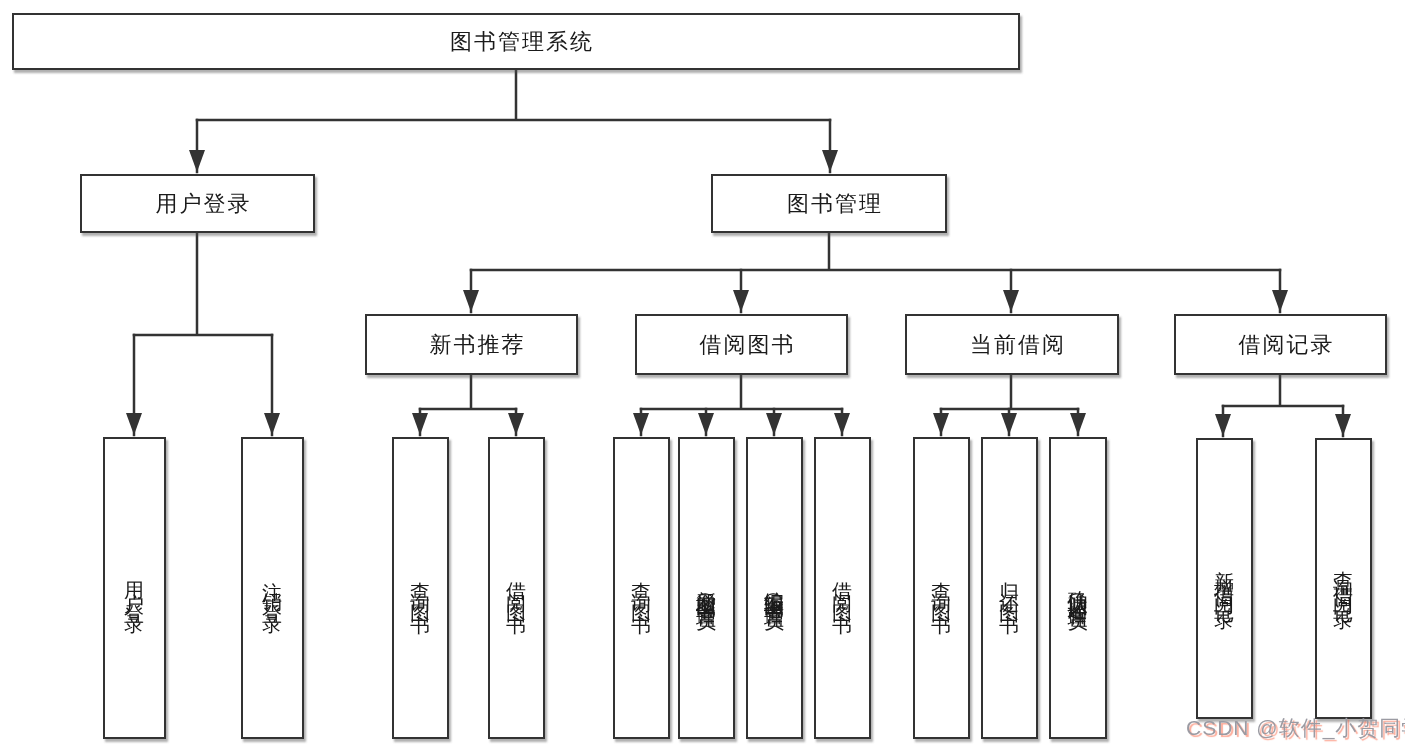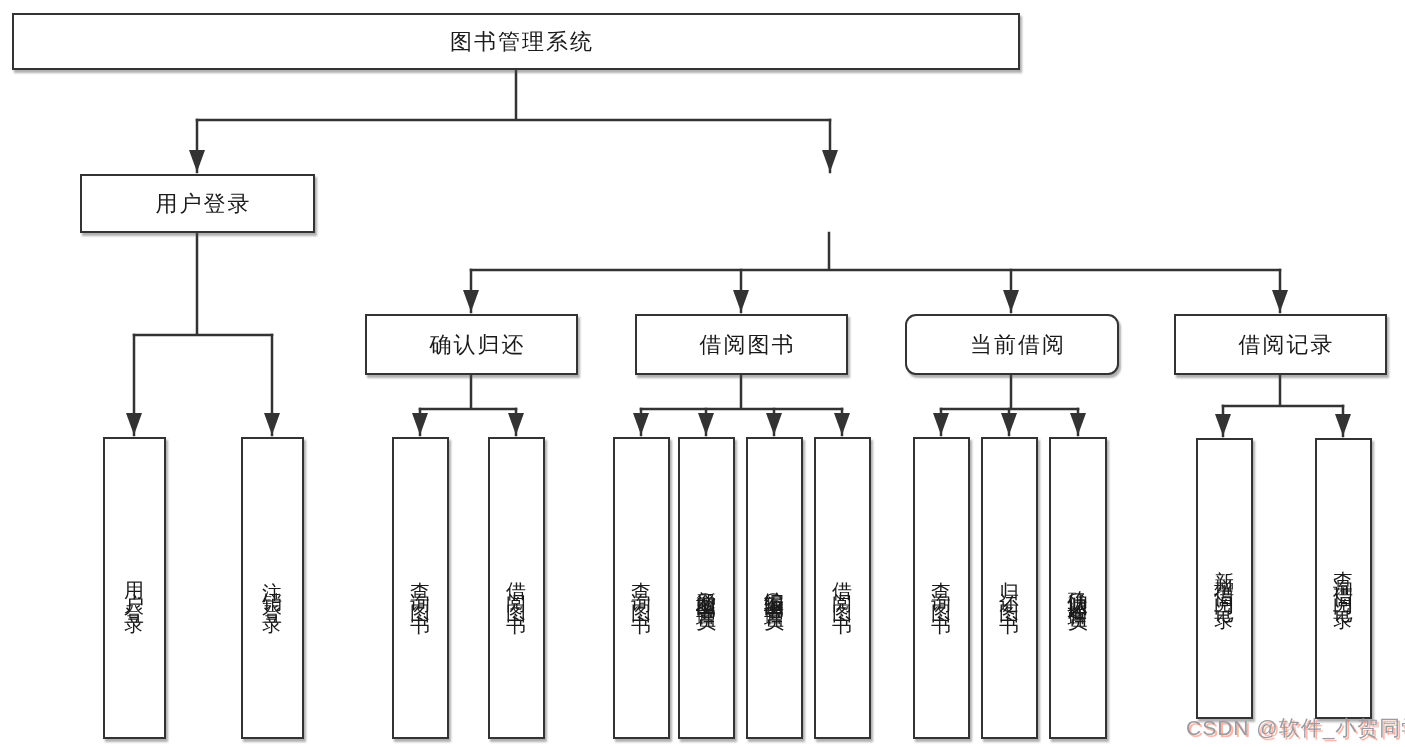--- a/index.html
+++ b/index.html
@@ -95,28 +95,31 @@
     </g>
   </svg>
 
   <div class="node hnode" style="left:12px; top:13px; width:1008px; height:57px;">
     <span>图书管理系统</span>
   </div>
 
   <div class="node hnode" style="left:80px; top:174px; width:235px; height:59px;">
     <span>用户登录</span>
   </div>
+  <div class="node hnode" style="left:711px; top:174px; width:236px; height:59px;">
+    <span>图书管理</span>
+  </div>
 
   <div class="node hnode" style="left:365px; top:314px; width:213px; height:61px;">
-    <span>确认归还</span>
+    <span>新书推荐</span>
   </div>
   <div class="node hnode" style="left:635px; top:314px; width:213px; height:61px;">
     <span>借阅图书</span>
   </div>
-  <div class="node hnode" style="left:905px; top:314px; width:214px; height:61px;border-radius:11px;">
+  <div class="node hnode" style="left:905px; top:314px; width:214px; height:61px;">
     <span>当前借阅</span>
   </div>
   <div class="node hnode" style="left:1174px; top:314px; width:213px; height:61px;">
     <span>借阅记录</span>
   </div>
 
   <div class="node leaf ls-lg" style="left:103px; top:437px; width:63px; height:302px;">
     <span>用户登录</span>
   </div>
   <div class="node leaf ls-lg" style="left:241px; top:437px; width:63px; height:302px;">

